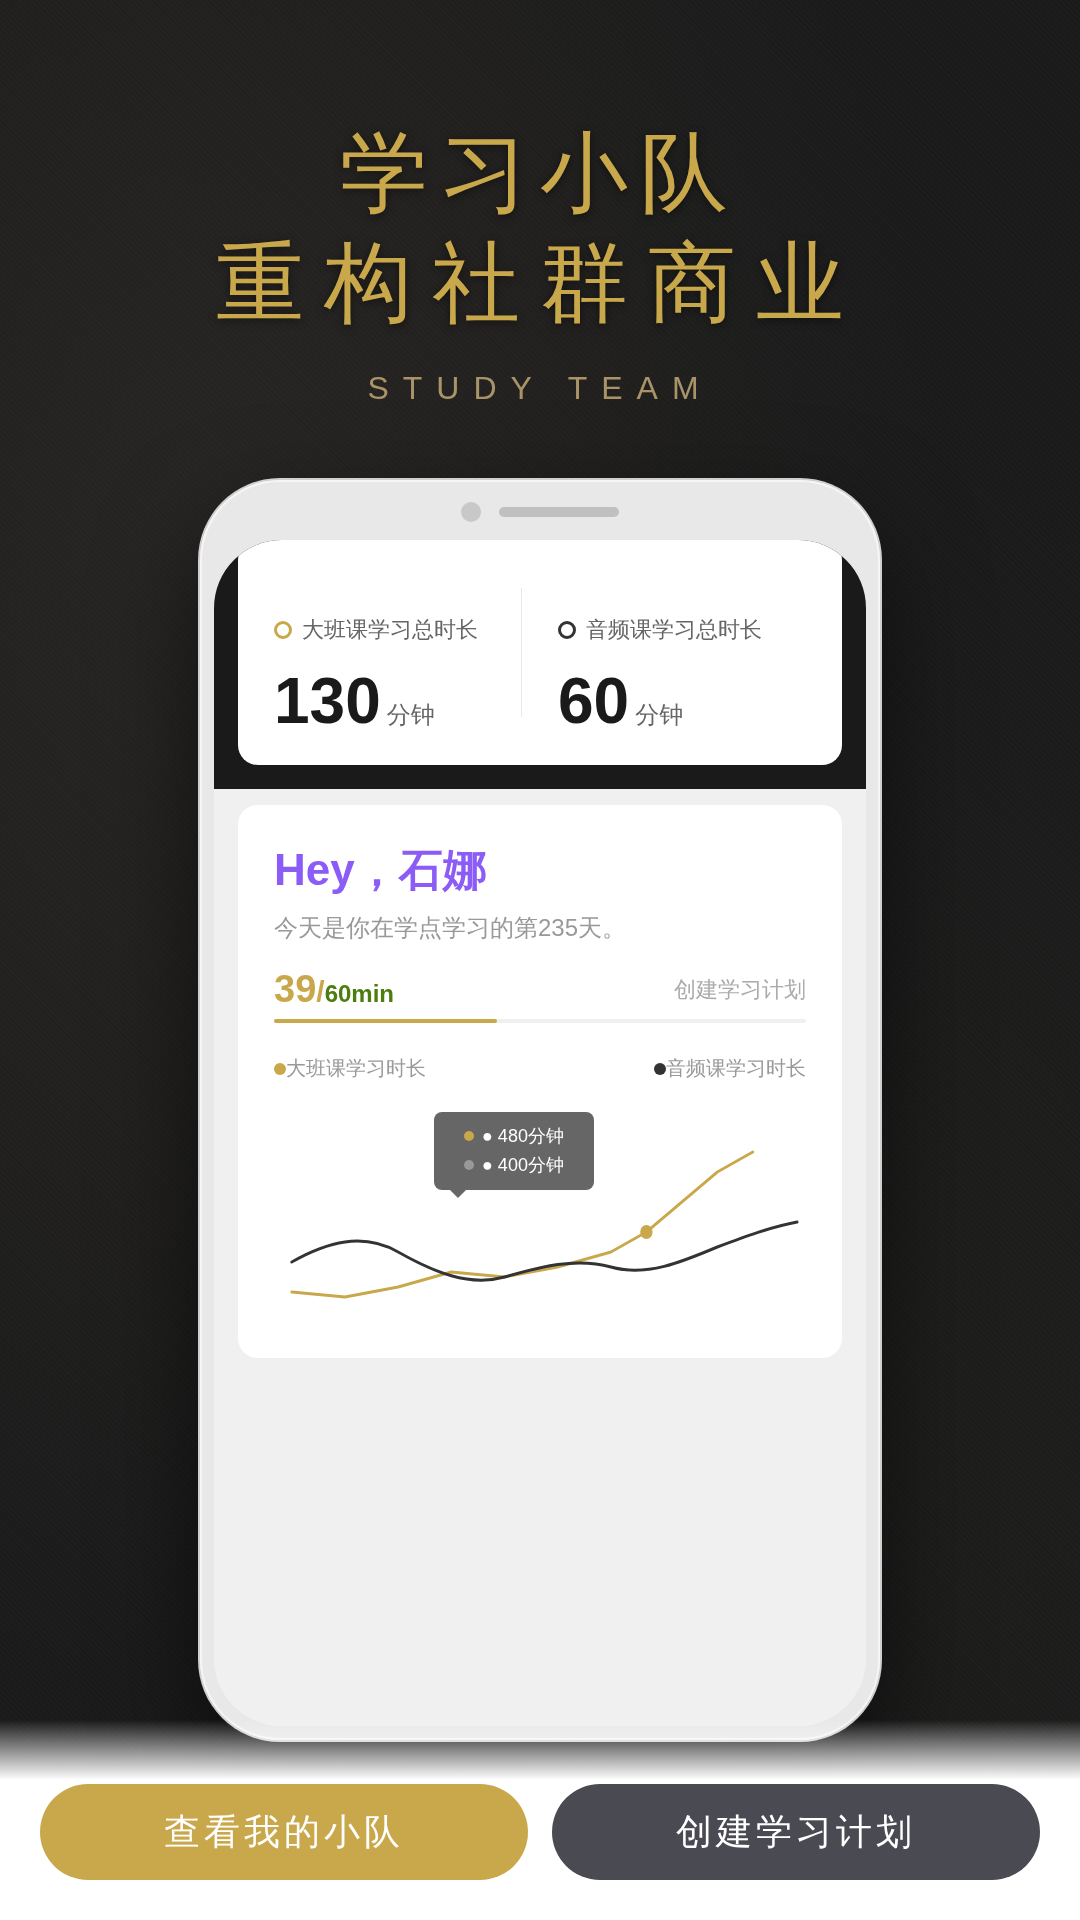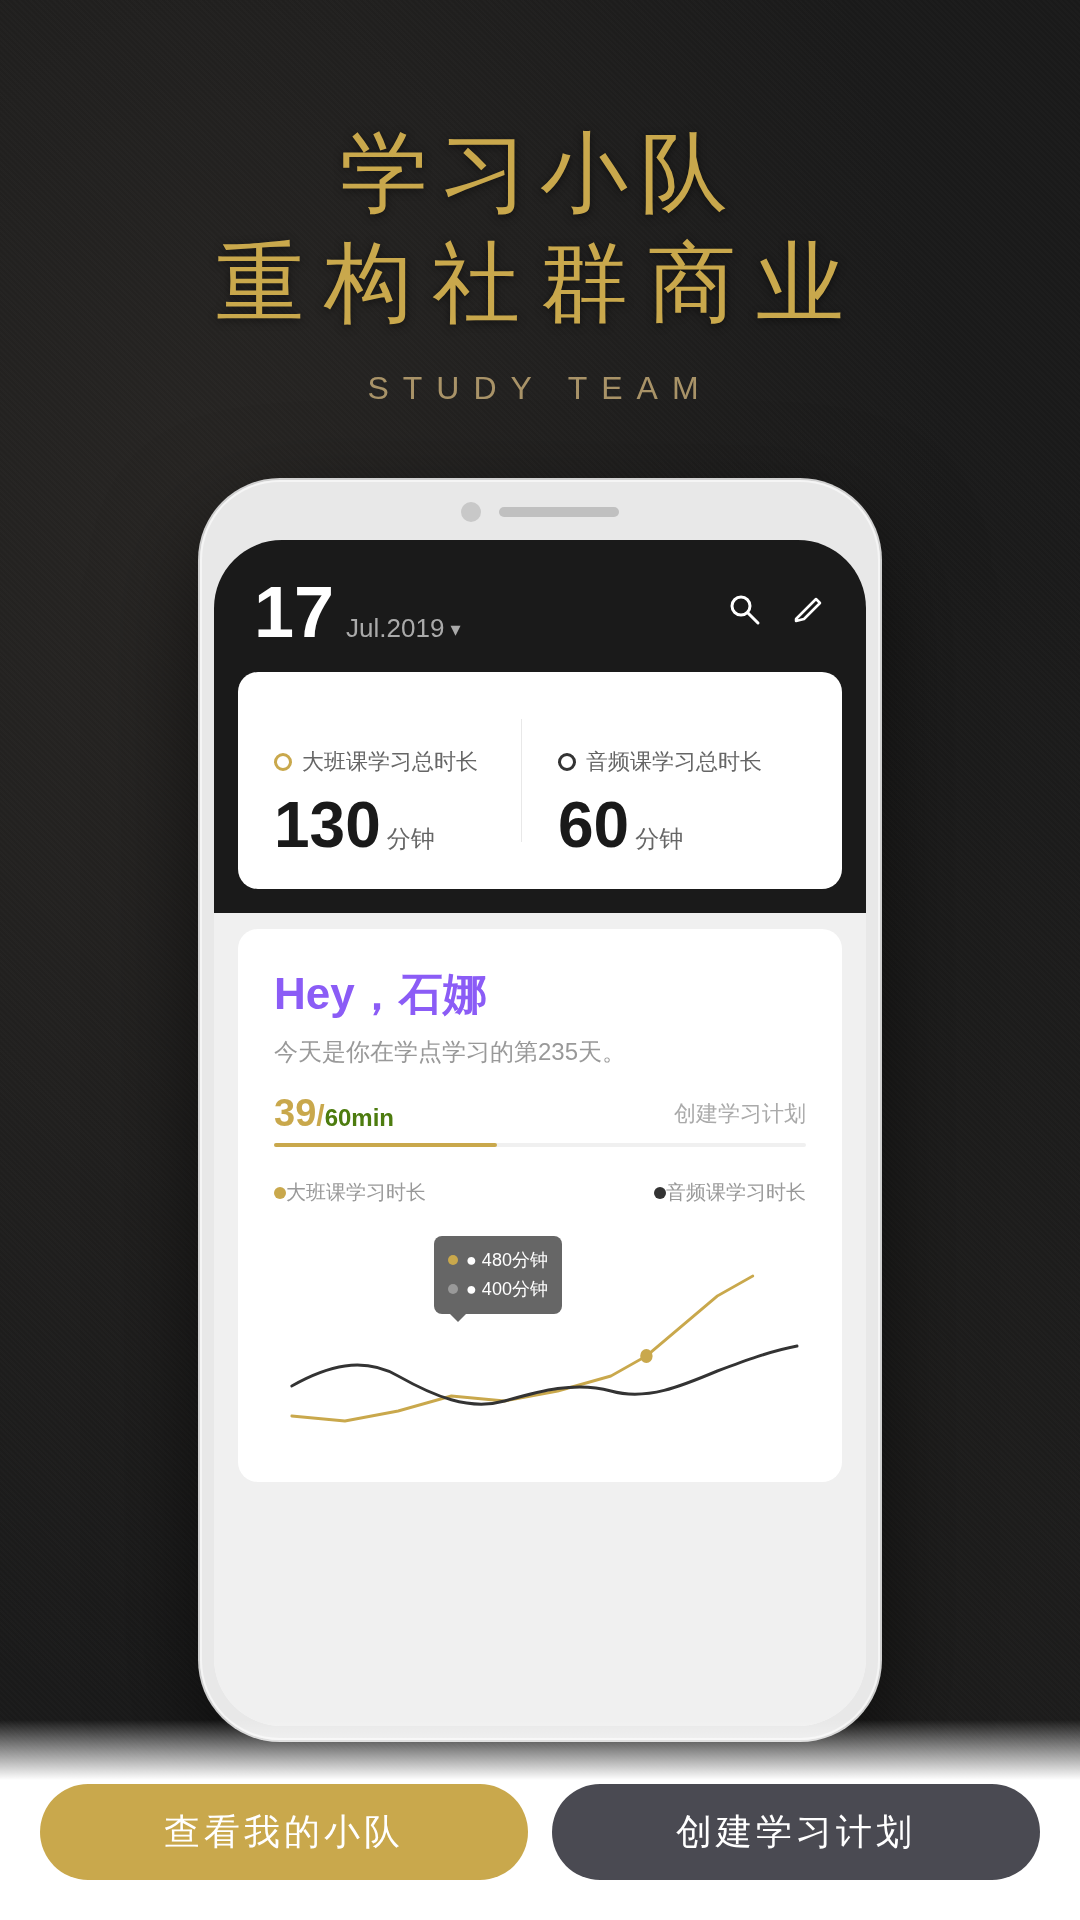--- a/index.html
+++ b/index.html
@@ -237,20 +237,21 @@
       display: flex;
       align-items: baseline;
       gap: 6px;
     }
 
     .stat-number {
       font-size: 64px;
       font-weight: 700;
       color: #1a1a1a;
       line-height: 1;
+      margin-top: 8px;
     }
 
     .stat-unit {
       font-size: 24px;
       color: #666666;
     }
 
     
     .main-card {
       background: #ffffff;
@@ -354,21 +355,21 @@
     }
 
     
     .chart-tooltip {
       position: absolute;
       top: 10px;
       left: 160px;
       background: #666666;
       color: #ffffff;
       border-radius: 8px;
-      padding: 10px 14px;
+      padding: 10px 30px;
       font-size: 18px;
       line-height: 1.6;
       white-space: nowrap;
       z-index: 10;
     }
 
     .chart-tooltip::before {
       content: '';
       position: absolute;
       bottom: -8px;
@@ -467,42 +468,20 @@
   <div class="phone-outer">
 
     <div class="phone-top-bar">
       <div class="phone-camera"></div>
       <div class="phone-speaker"></div>
     </div>
 
     <div class="phone-screen">
       <div class="app-content">
 
-        <div class="app-header">
-          <div class="header-date">
-            <span class="header-day">17</span>
-            <div class="header-month-year">
-              <span>Jul.2019</span>
-              <span class="dropdown-arrow">▾</span>
-            </div>
-          </div>
-          <div class="header-icons">
-            <span class="header-icon">
-              <svg width="36" height="36" viewBox="0 0 36 36" fill="none">
-                <circle cx="15" cy="15" r="9" stroke="white" stroke-width="3"></circle>
-                <line x1="22" y1="22" x2="32" y2="32" stroke="white" stroke-width="3" stroke-linecap="round"></line>
-              </svg>
-            </span>
-            <span class="header-icon">
-              <svg width="36" height="36" viewBox="0 0 36 36" fill="none">
-                <path d="M6 28L10 24L26 8L30 12L14 28L6 30L6 28Z" stroke="white" stroke-width="2.5" stroke-linejoin="round"></path>
-              </svg>
-            </span>
-          </div>
-        </div>
 
         <div class="stats-section">
           <div class="stats-card">
 
             <div class="stat-item">
               <div class="stat-label">
                 <div class="stat-dot-gold"></div>
                 <span class="stat-label-text">大班课学习总时长</span>
               </div>
               <div class="stat-value-row">

